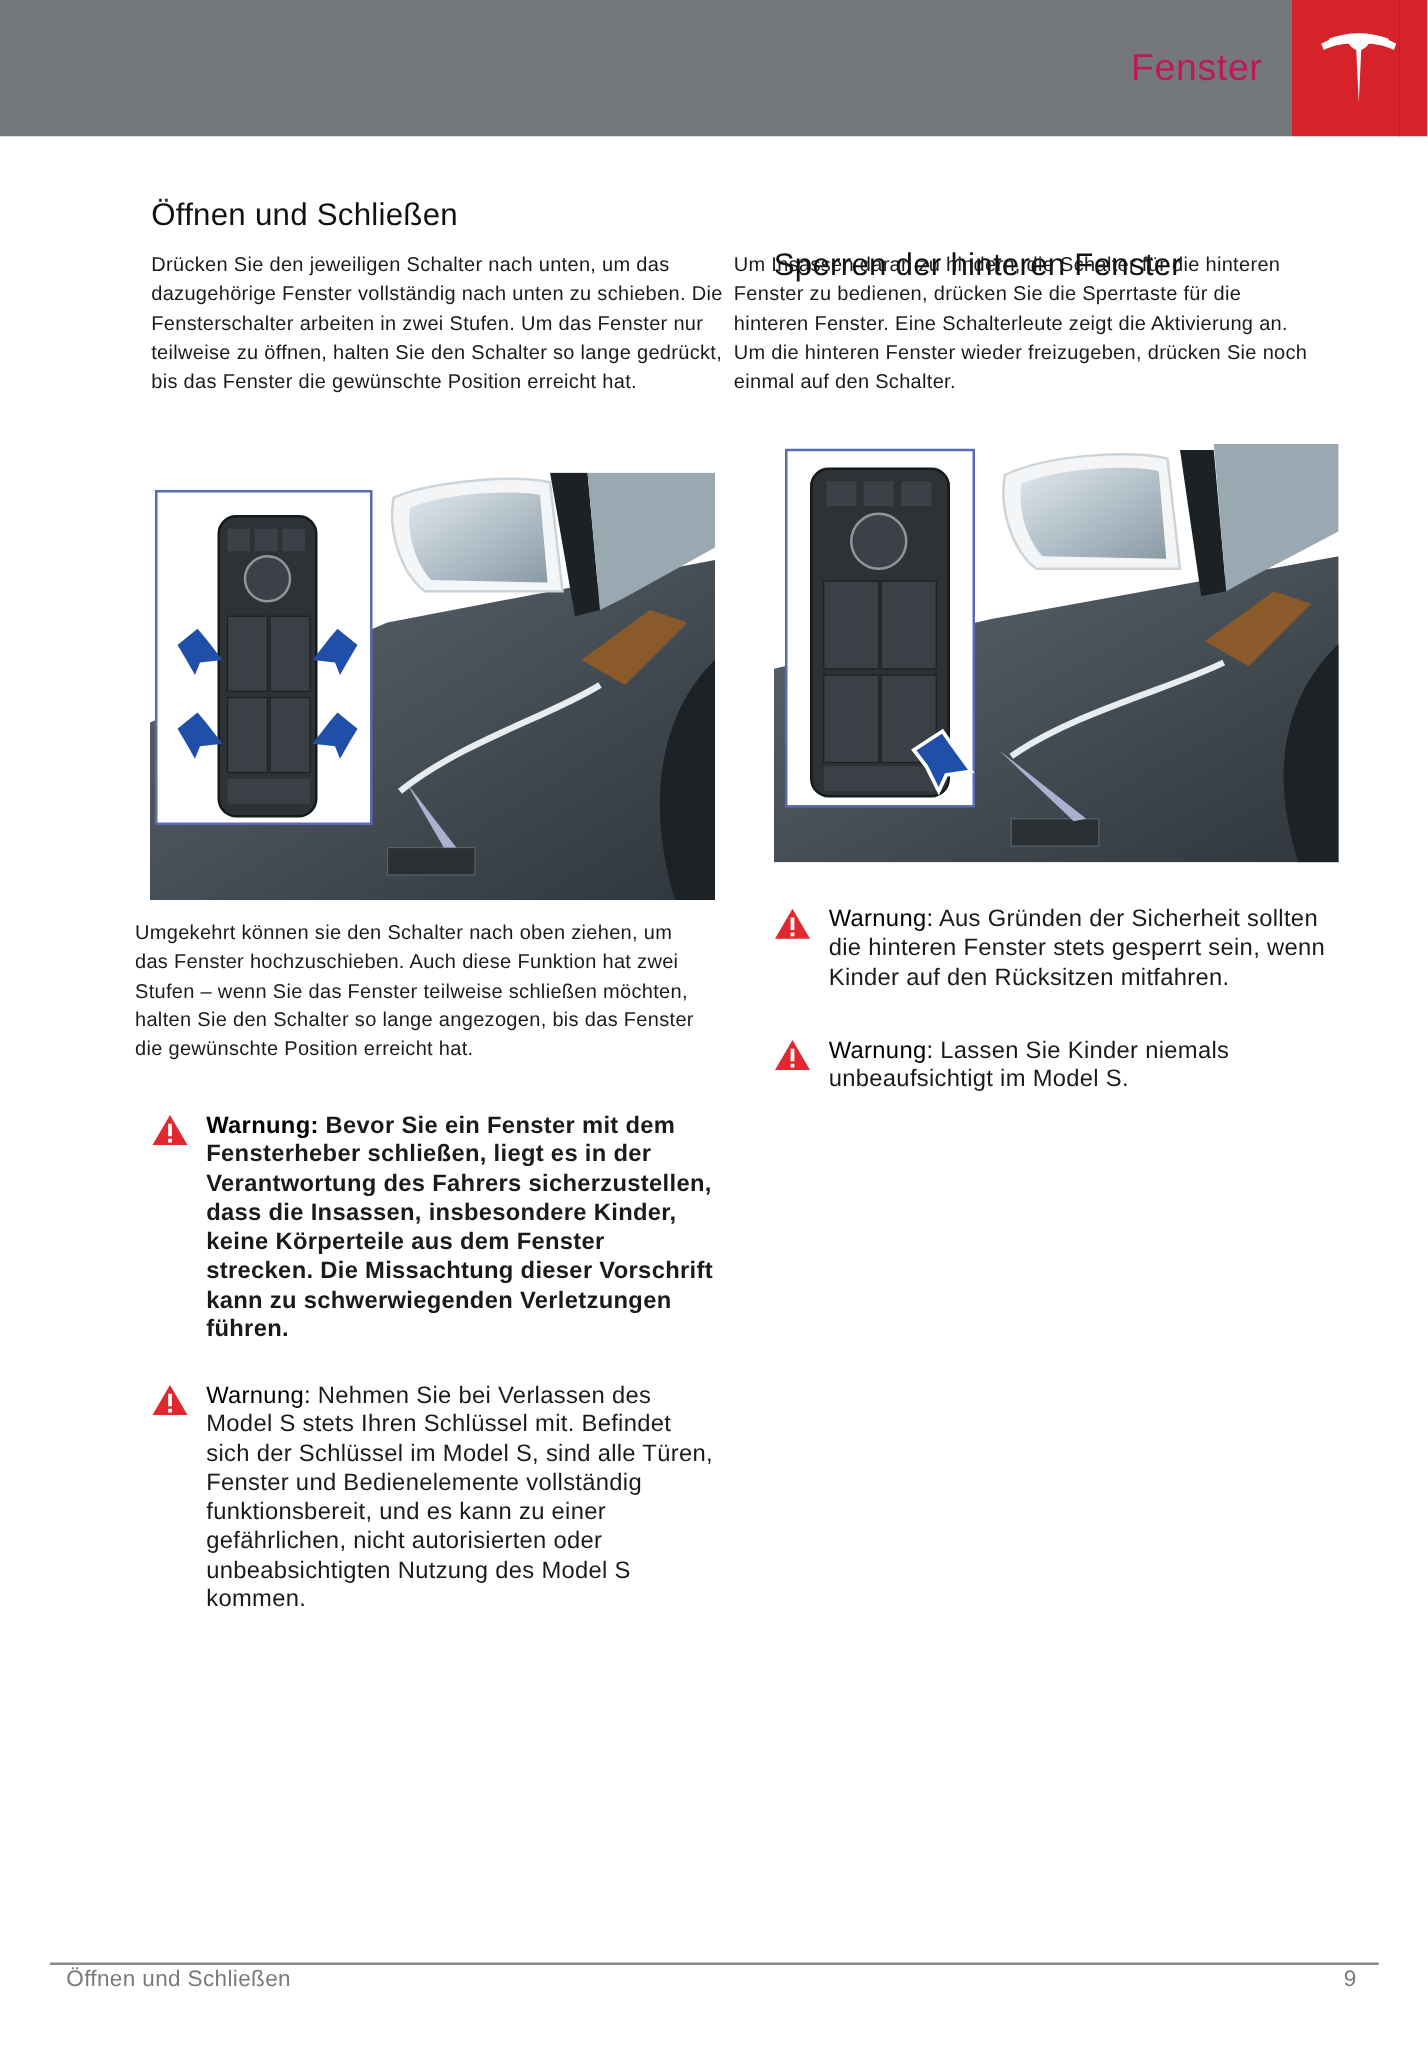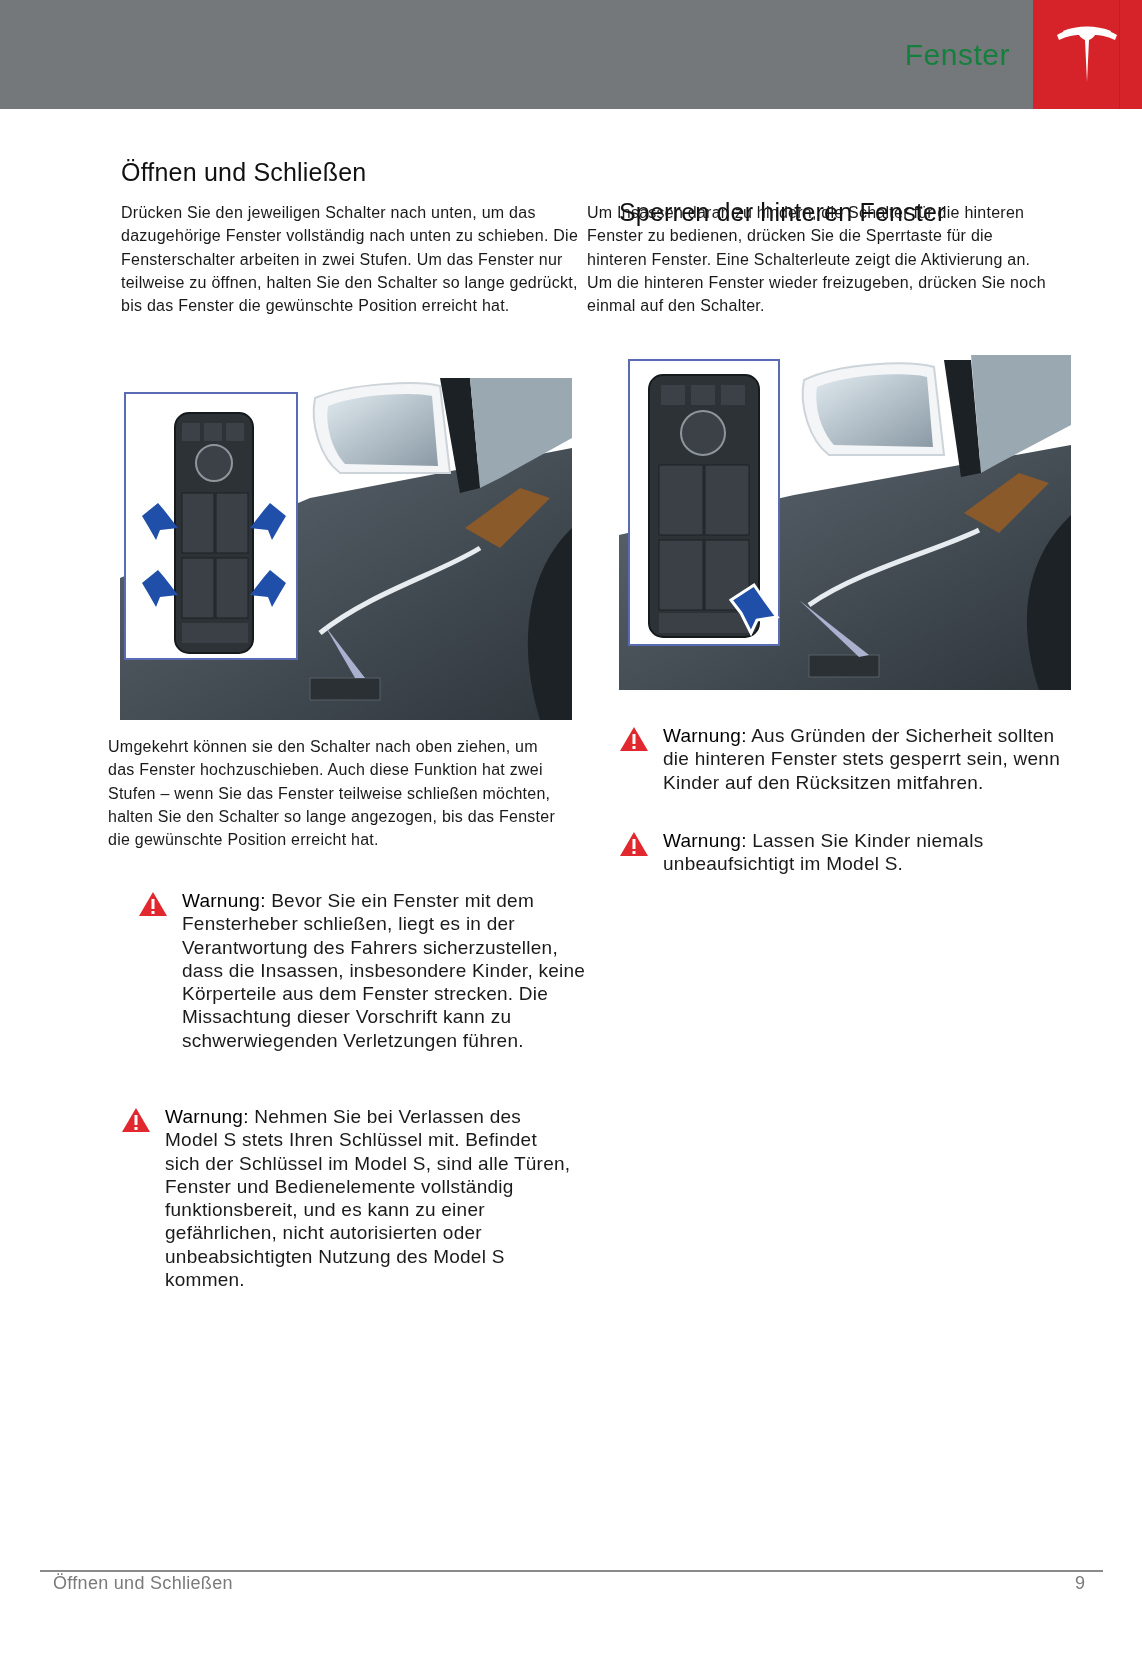--- a/index.html
+++ b/index.html
@@ -1,21 +1,21 @@
 <!DOCTYPE html>
 <html><head>
 <meta charset="utf-8">
 <style>
   html, body { margin:0; padding:0; background:#ffffff; }
   body { width:1142px; height:1654px; position:relative; overflow:hidden;
          font-family:"Liberation Sans", "DejaVu Sans", sans-serif; color:#1a1a1a; }
 
   .header-band { position:absolute; left:0; top:0; width:1033px; height:109px; background:#75787b; }
   .header-title { position:absolute; left:860px; top:38px; width:150px; text-align:right;
-                  font-size:30px; color:#15803d; letter-spacing:0.5px; }
+                  font-size:30px; color:#be185d; letter-spacing:0.5px; }
   .logo-block { position:absolute; left:1033px; top:0; width:109px; height:109px; background:#d6232a; }
   .logo-block svg { position:absolute; left:22px; top:26px; }
   .logo-divider { position:absolute; left:1119px; top:0; width:1px; height:109px; background:#c31d24; }
 
   h2 { margin:0; font-weight:normal; font-size:25px; color:#111; letter-spacing:0.2px; }
   .sec-heading-left { position:absolute; left:121px; top:158px; }
   .sec-heading-right { position:absolute; left:619px; top:158px;margin-top:40px; }
 
   p.body { margin:0; font-size:16px; line-height:23.3px; letter-spacing:0.25px; }
   .para1 { position:absolute; left:121px; top:201px; width:460px; }
@@ -23,21 +23,21 @@
   .para2 { position:absolute; left:108px; top:735px; width:460px; }
 
   .figure { position:absolute; overflow:hidden; }
   .fig-left { left:120px; top:378px; width:452px; height:342px; }
   .fig-right { left:619px; top:355px; width:452px; height:335px; }
 
   .warning { position:absolute; width:460px; }
   .warning .wicon { position:absolute; left:0; top:2px; }
   .warning .wtext { margin:0 0 0 44px; font-size:19px; line-height:23.3px; letter-spacing:0.25px; }
   .warning .wlabel { color:#000; }
-  .w1 { left:138px; top:889px; width:450px; }
+  .w1 { left:121px; top:889px; width:450px;font-weight:bold; }
   .w2 { left:121px; top:1105px; width:450px; }
   .w3 { left:619px; top:724px; width:450px; }
   .w4 { left:619px; top:829px; width:450px; }
 
   .footer-rule { position:absolute; left:40px; top:1570px; width:1063px; height:2px; background:#8a8a8a; }
   .footer-left { position:absolute; left:53px; top:1573px; font-size:18px; color:#7a7a7a; letter-spacing:0.3px; }
   .footer-right { position:absolute; left:1075px; top:1573px; font-size:18px; color:#7a7a7a; }
 </style>
 </head>
 <body>

